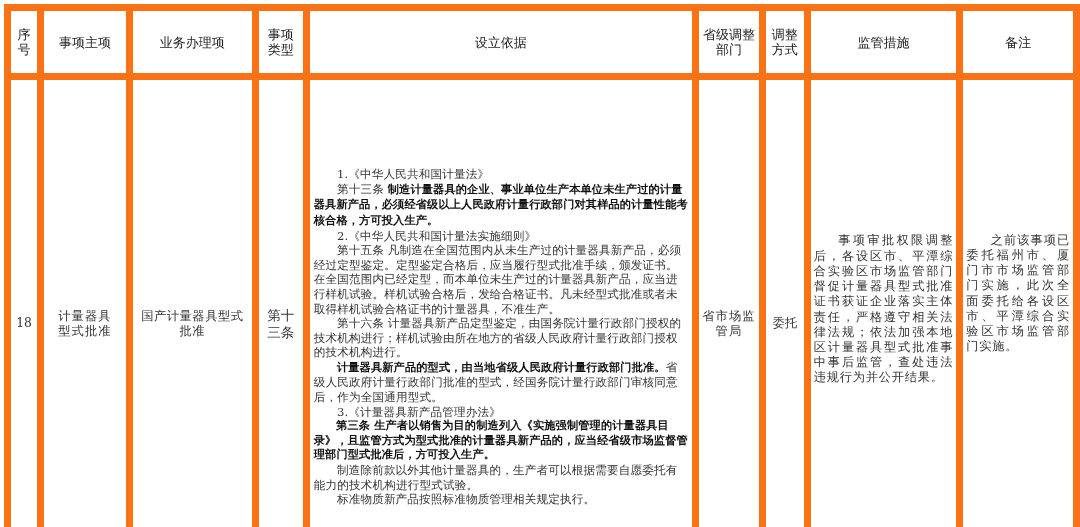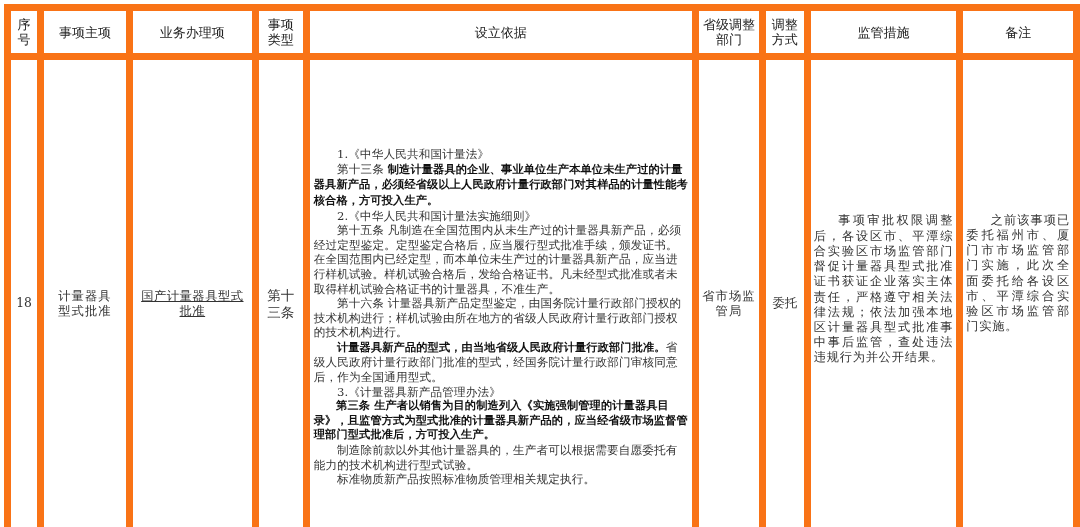--- a/index.html
+++ b/index.html
@@ -34,41 +34,41 @@
     <col style="width:117px">
   </colgroup>
   <thead>
     <tr>
       <th>
           <div style="width:20px;margin:0 auto;">序号</div>
         </th>
       <th>事项主项</th>
       <th>业务办理项</th>
       <th>
-          <div style="width:28px;margin:6px auto;">事项类型</div>
+          <div style="width:28px;margin:16px auto;">事项类型</div>
         </th>
       <th>设立依据</th>
       <th>
           <div style="width:56px;margin:0 auto;">省级调整部门</div>
         </th>
       <th>
           <div style="width:28px;margin:0 auto;text-align:center;">调整方式</div>
         </th>
       <th>监管措施</th>
       <th>备注</th>
     </tr>
   </thead>
   <tbody>
     <tr>
       <td class="body-cell">18</td>
       <td class="body-cell">
           <div style="width:66px;margin:16px auto;letter-spacing:1px;text-align:center;">计量器具型式批准</div>
         </td>
       <td class="body-cell">
-          <div style="width:112px;margin:0 auto;letter-spacing:0.5px;text-decoration:underline;">国产计量器具型式批准</div>
+          <div style="width:112px;margin:0 auto;letter-spacing:0.5px;">国产计量器具型式批准</div>
         </td>
       <td class="body-cell">
           <div style="width:28px;margin:0 auto;font-size:13.5px;line-height:17px;">第十三条</div>
         </td>
       <td class="basis">
         <div style="padding-top:40px;">
           <p class="indent">1.《中华人民共和国计量法》</p>
           <p class="indent"><span>第十三条</span> <span class="bold">制造计量器具的企业、事业单位生产本单位未生产过的计量器具新产品，必须经省级以上人民政府计量行政部门对其样品的计量性能考核合格，方可投入生产。</span></p>
           <p class="indent">2.《中华人民共和国计量法实施细则》</p>
           <p class="indent">第十五条 凡制造在全国范围内从未生产过的计量器具新产品，必须经过定型鉴定。定型鉴定合格后，应当履行型式批准手续，颁发证书。在全国范围内已经定型，而本单位未生产过的计量器具新产品，应当进行样机试验。样机试验合格后，发给合格证书。凡未经型式批准或者未取得样机试验合格证书的计量器具，不准生产。</p>

